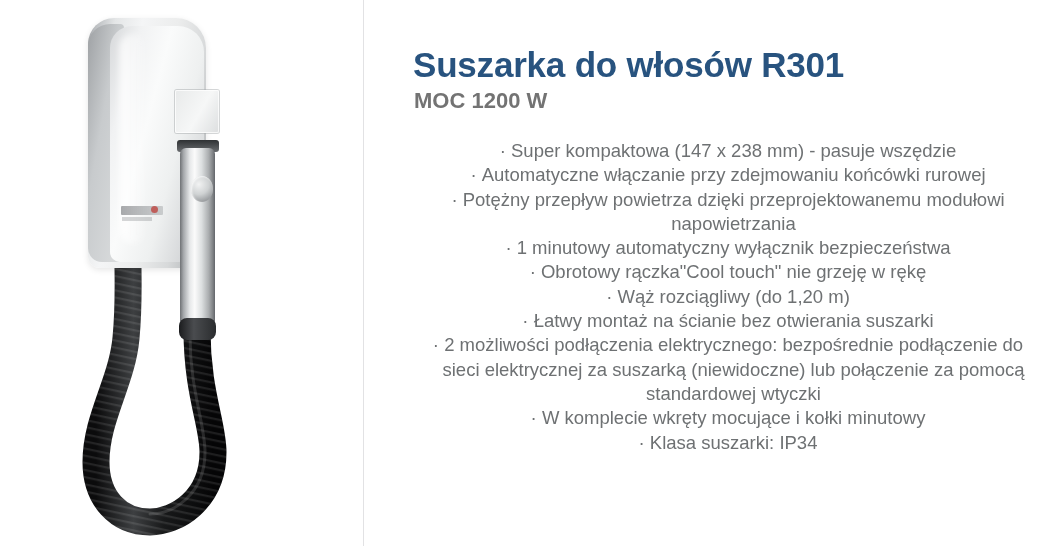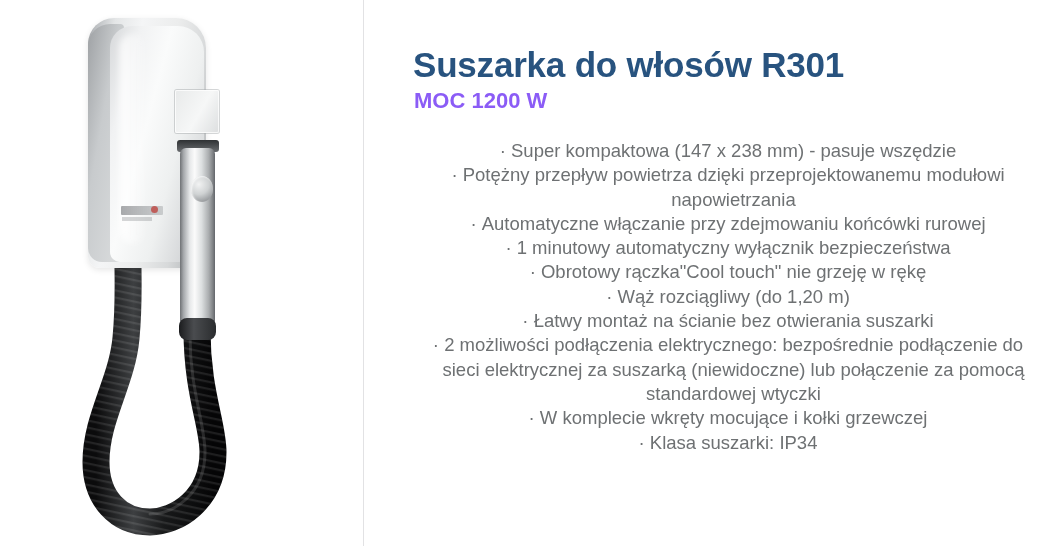--- a/index.html
+++ b/index.html
@@ -231,21 +231,21 @@
     white-space: nowrap;
   }
   .subtitle {
     position: absolute;
     left: 1px;
     top: 88px;
     margin: 0;
     font-size: 22px;
     line-height: 26px;
     font-weight: bold;
-    color: #8b5cf6;
+    color: #737373;
     white-space: nowrap;
   }
   .features {
     position: absolute;
     left: 0;
     top: 139px;
     width: 630px;
     margin: 0;
     padding: 0;
     list-style: none;
@@ -319,25 +319,25 @@
     </div>
   </div>
 
   <div class="divider"></div>
 
   <div class="text-panel">
     <h1 class="title">Suszarka do włosów R301</h1>
     <h2 class="subtitle">MOC 1200 W</h2>
     <ul class="features">
         <li>Super kompaktowa (147 x 238 mm) - pasuje wszędzie</li>
+        <li>Automatyczne włączanie przy zdejmowaniu końcówki rurowej</li>
         <li>Potężny przepływ powietrza dzięki przeprojektowanemu modułowi napowietrzania</li>
-        <li>Automatyczne włączanie przy zdejmowaniu końcówki rurowej</li>
         <li>1 minutowy automatyczny wyłącznik bezpieczeństwa</li>
         <li>Obrotowy rączka"Cool touch" nie grzeję w rękę</li>
         <li>Wąż rozciągliwy (do 1,20 m)</li>
         <li>Łatwy montaż na ścianie bez otwierania suszarki</li>
         <li>2 możliwości podłączenia elektrycznego: bezpośrednie podłączenie do sieci elektrycznej za suszarką (niewidoczne) lub połączenie za pomocą standardowej wtyczki</li>
-        <li>W komplecie wkręty mocujące i kołki grzewczej</li>
+        <li>W komplecie wkręty mocujące i kołki minutowy</li>
         <li>Klasa suszarki: IP34</li>
       </ul>
   </div>
 
 </div>
 
 </body></html>

